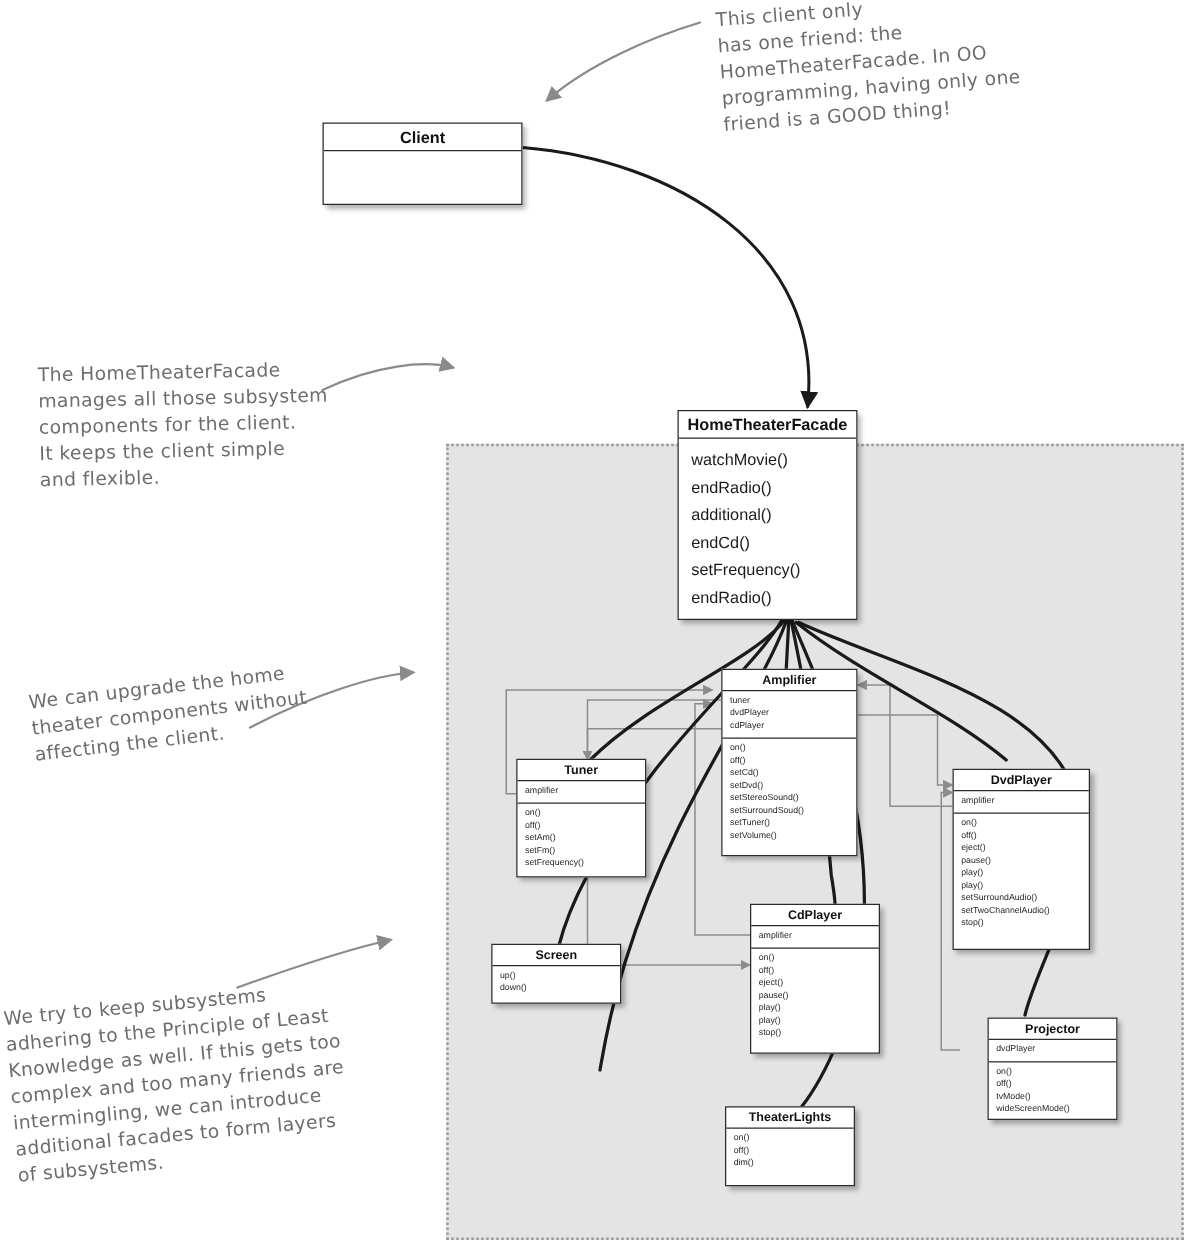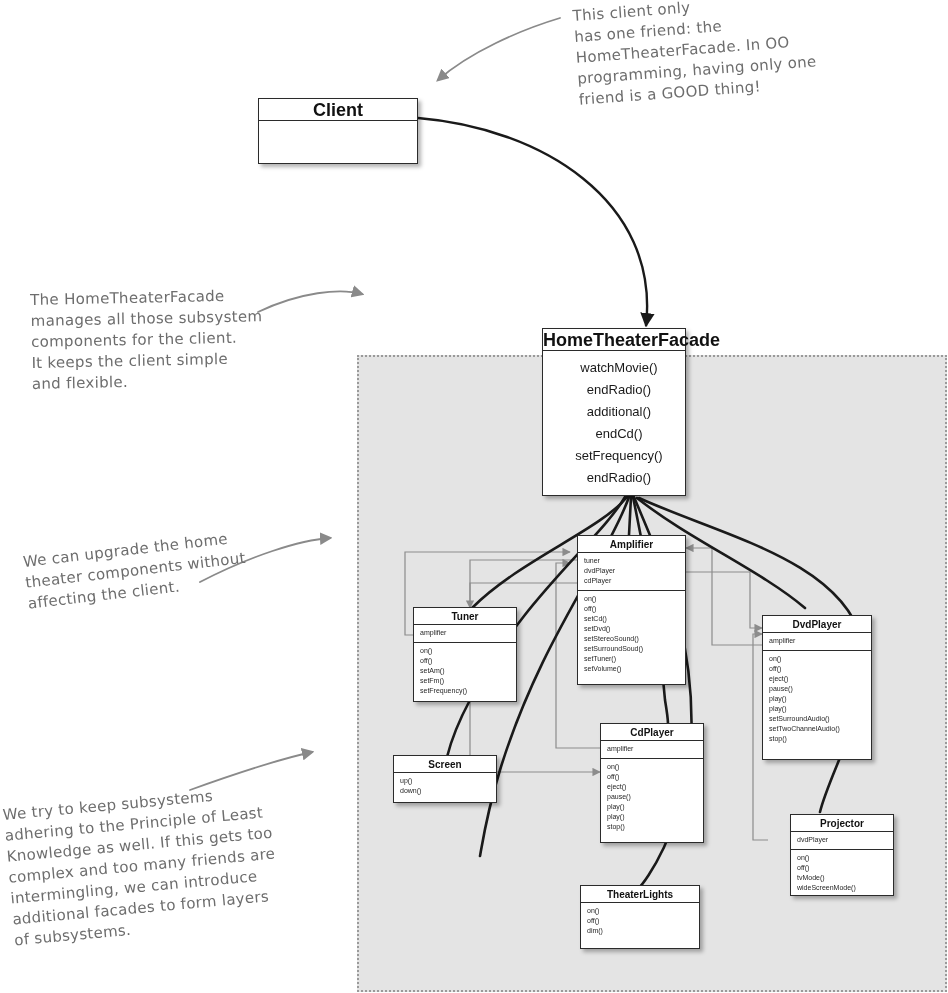--- a/index.html
+++ b/index.html
@@ -56,27 +56,26 @@
   .uml .compartment + .compartment {
     border-top: 1px solid #2b2b2b;
   }
   .uml .member {
     color: #1a1a1a;
     white-space: nowrap;
     overflow: hidden;
   }
   
   .uml.big .title {
-    font-size: 18px;
+    font-size: 13px;
     line-height: 22px;
     height: 22px;
   }
   .uml.big .compartment {
     padding: 6px 0 24px 0;
-    text-align: center;
   }
   .uml.big .member {
     font-size: 13px;
     line-height: 22px;
     padding-left: 10px;
   }
   
   .uml.small .title {
     font-size: 10px;
     line-height: 17px;
@@ -285,21 +284,21 @@
     </div>
     <div class="compartment">
       <div class="member">on()</div>
       <div class="member">off()</div>
       <div class="member">tvMode()</div>
       <div class="member">wideScreenMode()</div>
     </div>
   </div>
 
 
-  <div class="uml small" style="left:580px; top:885px; width:120px; height:64px;">
+  <div class="uml small" style="left:580px; top:885px; width:104px; height:64px;">
     <div class="title">TheaterLights</div>
     <div class="compartment">
       <div class="member">on()</div>
       <div class="member">off()</div>
       <div class="member">dim()</div>
     </div>
   </div>
 
   <div class="hand note-client">
     <span class="ln">This client only</span>

